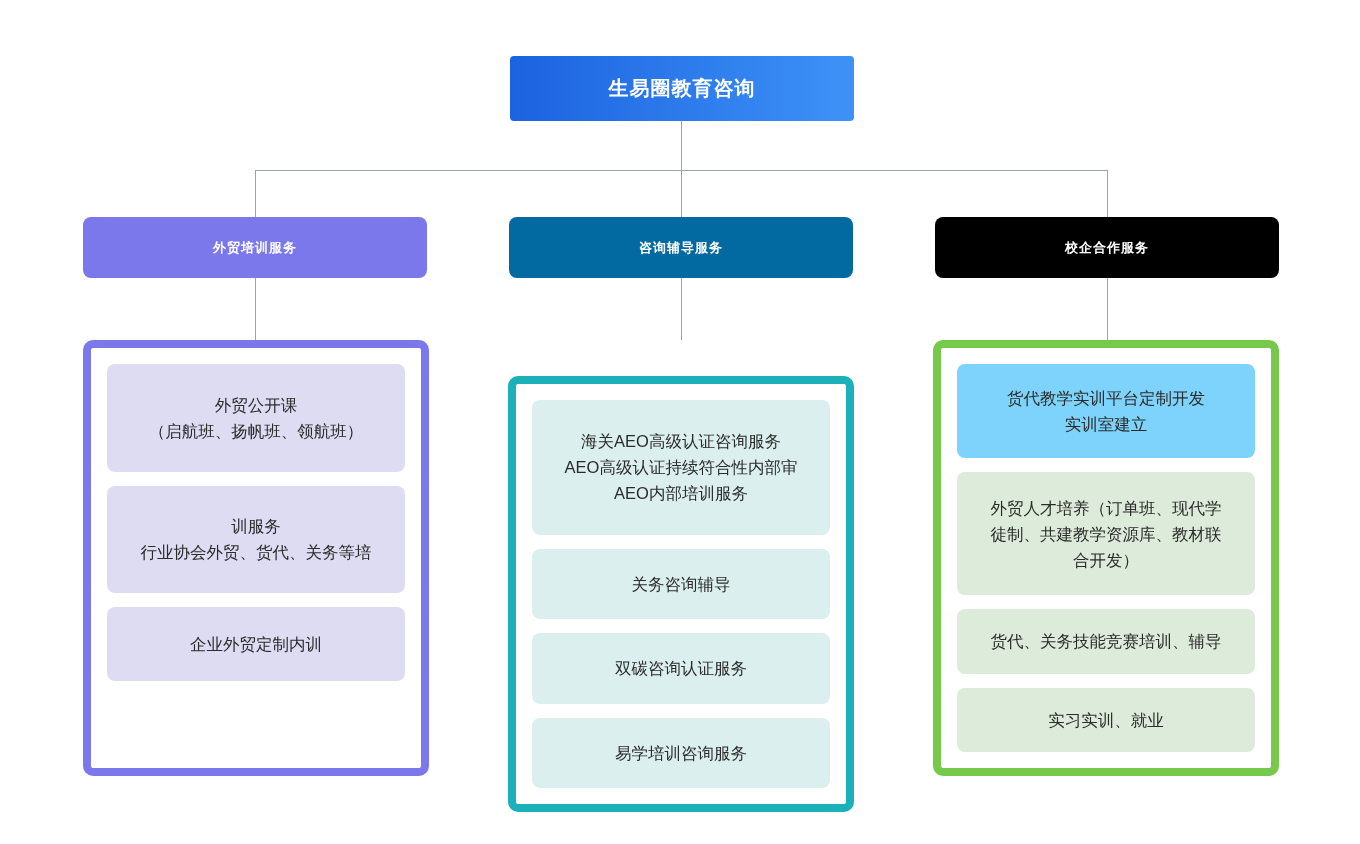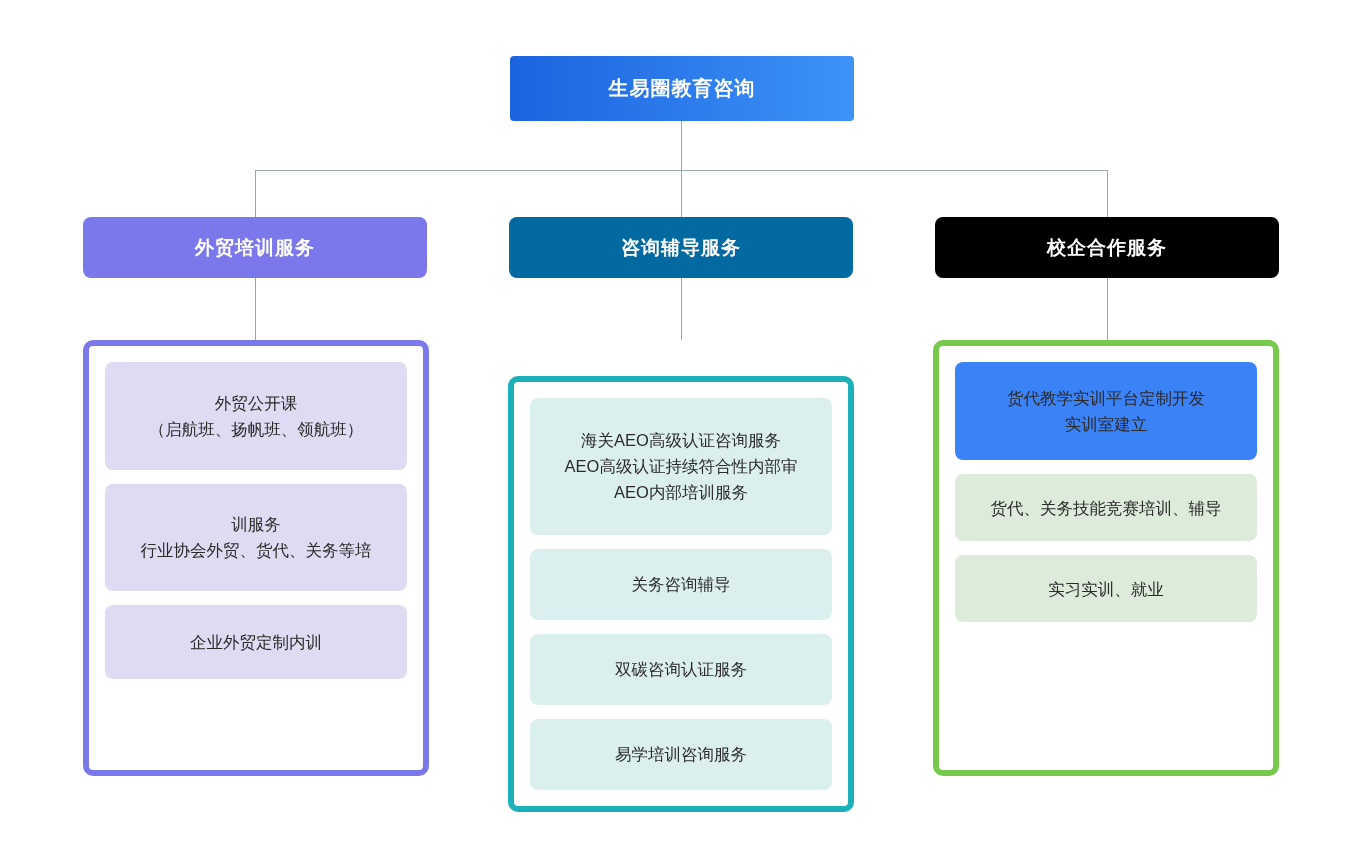--- a/index.html
+++ b/index.html
@@ -51,34 +51,34 @@
   .cat-header {
     position: absolute;
     top: 217px;
     width: 344px;
     height: 61px;
     border-radius: 8px;
     display: flex;
     align-items: center;
     justify-content: center;
     color: #ffffff;
-    font-size: 19px;
+    font-size: 13px;
     font-weight: bold;
     letter-spacing: 1px;
     box-sizing: border-box;
   }
 
   
   .cat-body {
     position: absolute;
     top: 340px;
     width: 346px;
     height: 436px;
     border-radius: 10px;
-    border: 6px solid #0ea5e9;
+    border: 8px solid #0ea5e9;
     background: #ffffff;
     box-sizing: border-box;
     padding: 16px 16px;
     display: flex;
     flex-direction: column;
     justify-content: flex-start;
   }
 
   .item-card {
     border-radius: 8px;
@@ -172,26 +172,33 @@
         <div class="lines">
           <span>易学培训咨询服务</span>
         </div>
       </div>
     </div>
 
   <div class="cat-header" id="hdr-2" style="left: 935px; background: #000000;">
     <span>校企合作服务</span>
   </div>
   <div class="cat-body" id="col-2" style="border-color: rgb(118, 201, 75);">
-      <div class="item-card" style="background: #3b82f6; height: 98.3017px;">
+      <div class="item-card" style="background: #7dd3fc; height: 98.3017px;">
         <div class="lines">
           <span>货代教学实训平台定制开发</span>
           <span>实训室建立</span>
         </div>
       </div>
+      <div class="item-card" style="background: rgb(220, 235, 218); height: 129.509px;">
+        <div class="lines">
+          <span>外贸人才培养（订单班、现代学</span>
+          <span>徒制、共建教学资源库、教材联</span>
+          <span>合开发）</span>
+        </div>
+      </div>
       <div class="item-card" style="background: rgb(220, 235, 218); height: 67.0948px;">
         <div class="lines">
           <span>货代、关务技能竞赛培训、辅导</span>
         </div>
       </div>
       <div class="item-card" style="background: rgb(220, 235, 218); height: 67.0948px; align-items: center;">
         <div class="lines">
           <span>实习实训、就业</span>
         </div>
       </div>

